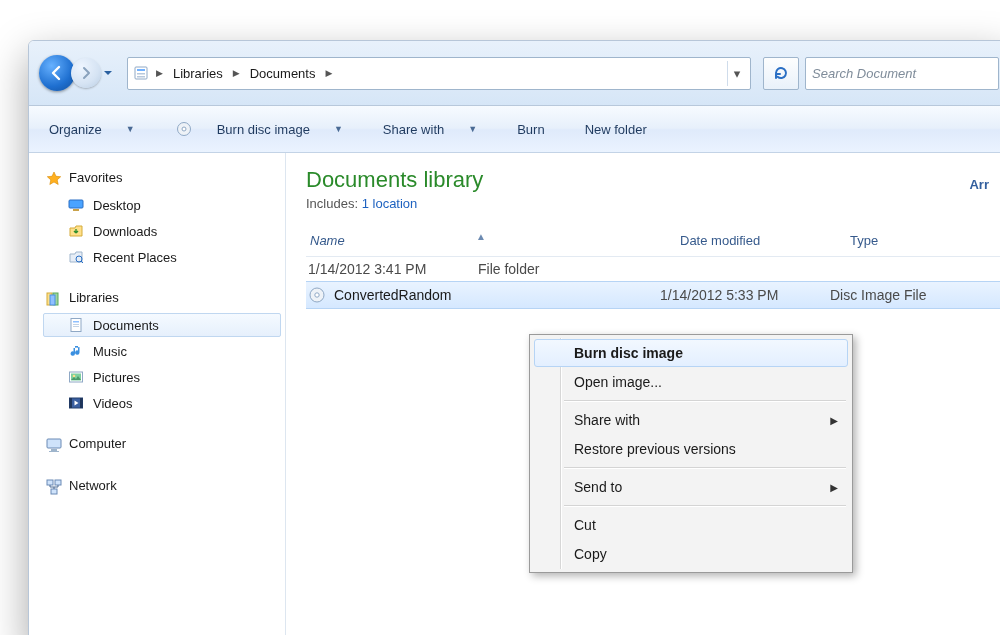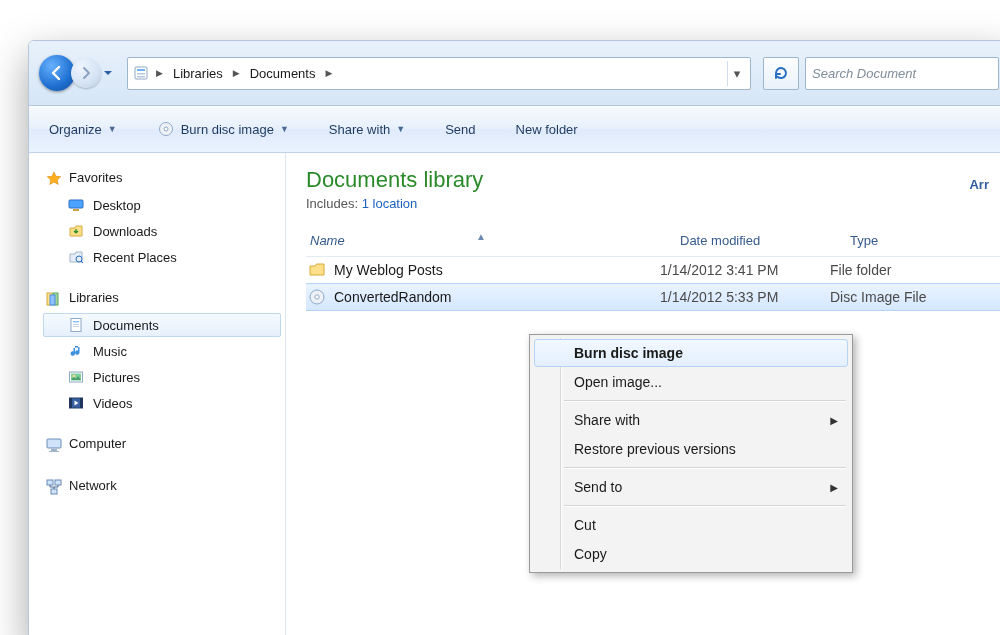--- a/index.html
+++ b/index.html
@@ -138,21 +138,21 @@
     background: linear-gradient(#f7fbff,#e7f0fb 48%, #dfeafb 52%, #eaf3ff);
     border-bottom: 1px solid #c3d3e6;
     display: flex;
     align-items: center;
     padding: 0 14px;
     gap: 28px;
   }
   .toolbar .tb-item {
     display: flex;
     align-items: center;
-    gap: 6px;
+    gap: 24px;
     color: #1f3a5f;
     padding: 4px 6px;
     border-radius: 3px;
   }
   .tb-drop { font-size: 9px; color: #4a6a94; }
 
   
   .body-split {
     display: flex;
     height: calc(100% - 64px - 46px);
@@ -371,21 +371,21 @@
             </svg>
         </span>
         <span>Burn disc image</span>
           <span class="tb-drop">▼</span>
       </div>
       <div class="tb-item">
         <span>Share with</span>
           <span class="tb-drop">▼</span>
       </div>
       <div class="tb-item">
-        <span>Send</span>
+        <span>Burn</span>
       </div>
       <div class="tb-item">
         <span>New folder</span>
       </div>
     </div>
 
     <div class="body-split">
 
       <div class="sidebar">
         <div class="sb-group">
@@ -519,28 +519,20 @@
 
         <div class="list-head">
           <span class="sort-ind">▲</span>
           <div class="col-name">Name</div>
           <div class="col-date">Date modified</div>
           <div class="col-type">Type</div>
         </div>
 
         <div id="file-list">
             <div class="file-row">
-              <div class="cell-name">
-                <span class="ico">
-                  <svg width="18" height="18" viewBox="0 0 18 18">
-                    <path d="M2 5h5l1.5-2H16v11H2z" fill="#ffe08a" stroke="#d4ab3a"></path>
-                  </svg>
-                </span>
-                <span>My Weblog Posts</span>
-              </div>
               <div class="cell-date">1/14/2012 3:41 PM</div>
               <div class="cell-type">File folder</div>
             </div>
             <div class="file-row selected">
               <div class="cell-name">
                 <span class="ico">
                   <svg width="18" height="18" viewBox="0 0 18 18">
                     <circle cx="9" cy="9" r="7" fill="#eef2f7" stroke="#8fa8c5"></circle>
                     <circle cx="9" cy="9" r="2.2" fill="#fff" stroke="#8fa8c5"></circle>
                   </svg>

